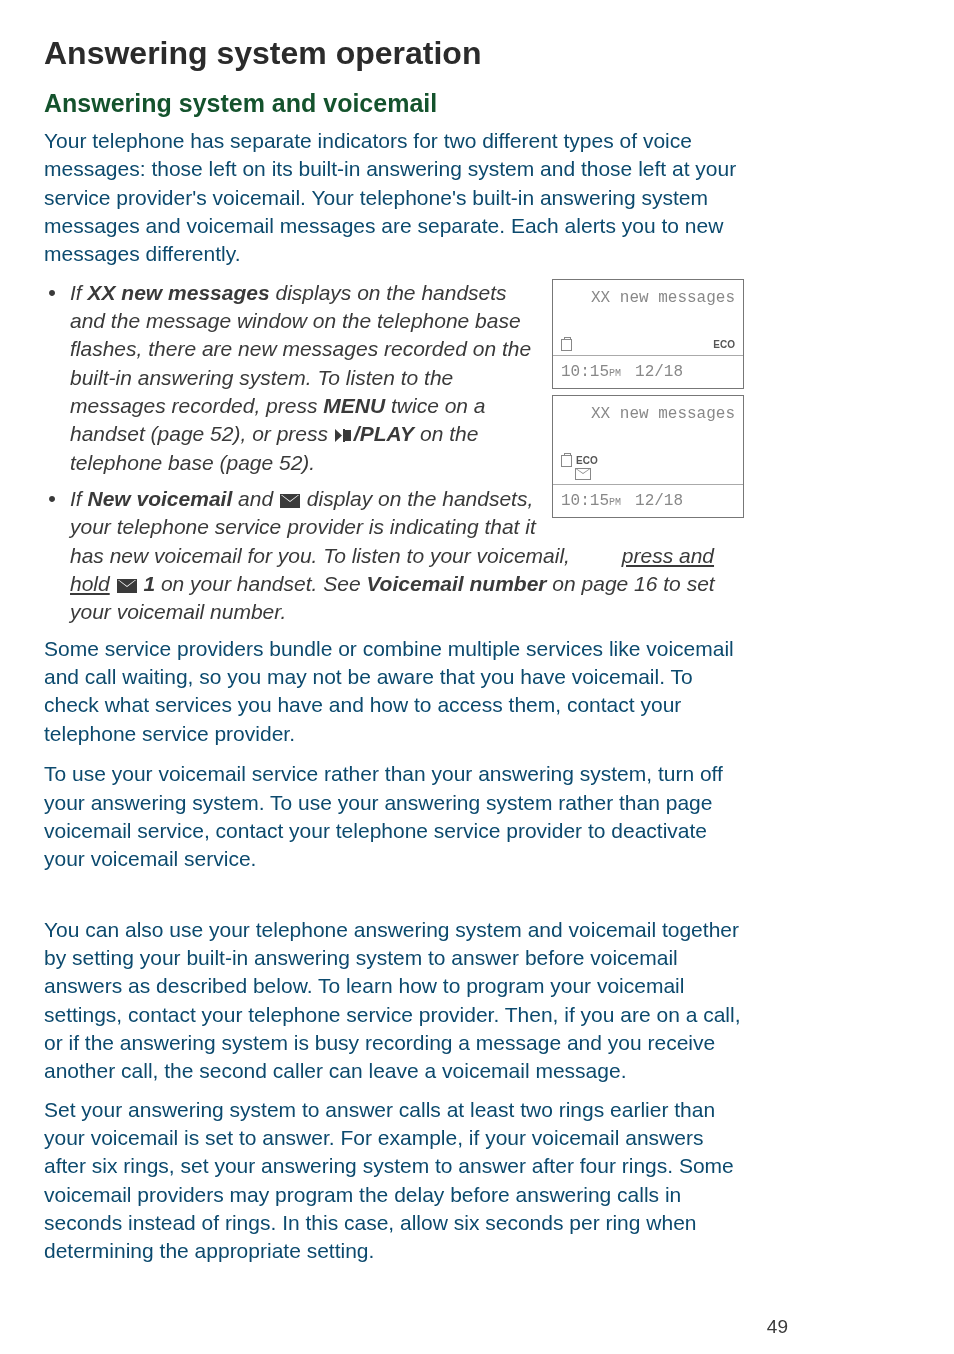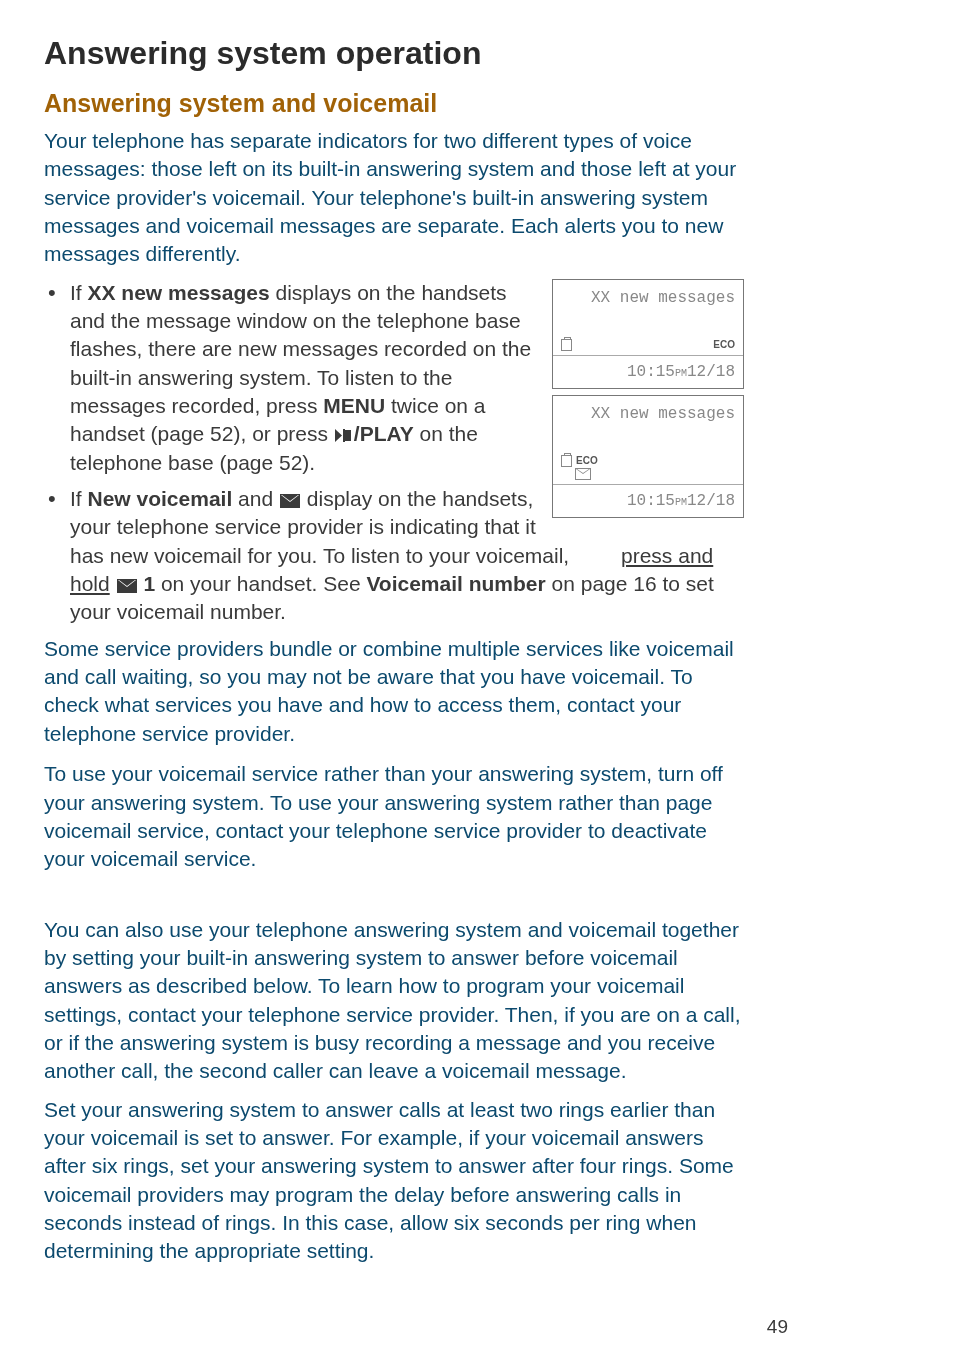--- a/index.html
+++ b/index.html
@@ -21,30 +21,31 @@
   h1.section-title {
     font-size: 32px;
     font-weight: bold;
     margin: 4px 0 12px 0;
     color: #2b2b2b;
   }
   h2.subtitle {
     font-size: 25px;
     font-weight: bold;
     margin: 4px 0 6px 0;
-    color: #a16207;
+    color: #14532d;
   }
   p.para {
     margin: 2px 0 10px 0;
     color: #0c4a6e;
   }
   ul.bullets {
     list-style: none;
     padding: 0;
     margin: 0 0 6px 0;
+    font-style: italic;
   }
   ul.bullets > li {
     position: relative;
     padding-left: 26px;
     margin-bottom: 8px;
   }
   ul.bullets > li::before {
     content: "•";
     position: absolute;
     left: 4px;
@@ -84,22 +85,23 @@
     display: flex;
     align-items: center;
     gap: 3px;
     justify-content: space-between;
   }
   .ps-bot {
     border-top: 1px solid #aaa;
     padding: 6px 8px 4px 8px;
     font-size: 16px;
     display: flex;
-    justify-content: flex-end;
+    justify-content: flex-start;
     letter-spacing: 0px;
+    gap: 14px;
   }
   .ps-bot .tl { }
   .ps-bot .td { }
   .sm-pm { font-size: 10px; vertical-align: baseline; }
   .icon-batt {
     display: inline-block;
     width: 11px;
     height: 14px;
     position: relative;
   }

